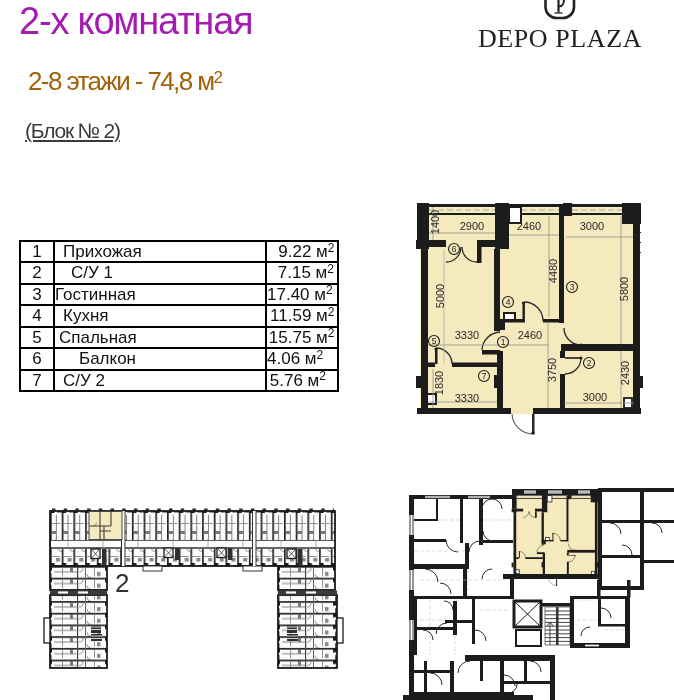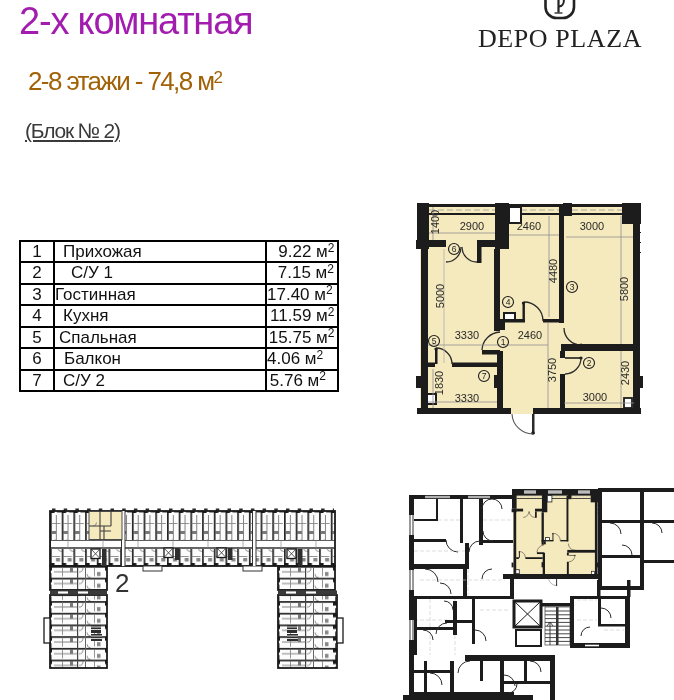--- a/index.html
+++ b/index.html
@@ -59,21 +59,21 @@
         <td style="padding-left:8px">Кухня</td>
         <td style="text-align:right;padding-right:2.5px">11.59 м<span class="s2">2</span></td>
       </tr>
 <tr>
         <td style="text-align:center">5</td>
         <td style="padding-left:4px">Спальная</td>
         <td style="text-align:right;padding-right:2.5px">15.75 м<span class="s2">2</span></td>
       </tr>
 <tr>
         <td style="text-align:center">6</td>
-        <td style="padding-left:9px">Балкон</td>
+        <td style="padding-left:24px">Балкон</td>
         <td style="text-align:right;padding-right:19px">4.06 м<span class="s2">2</span></td>
       </tr>
 <tr>
         <td style="text-align:center">7</td>
         <td style="padding-left:8px">С/У 2</td>
         <td style="text-align:right;padding-right:11px">5.76 м<span class="s2">2</span></td>
       </tr>
 </tbody>
   </table>
 

